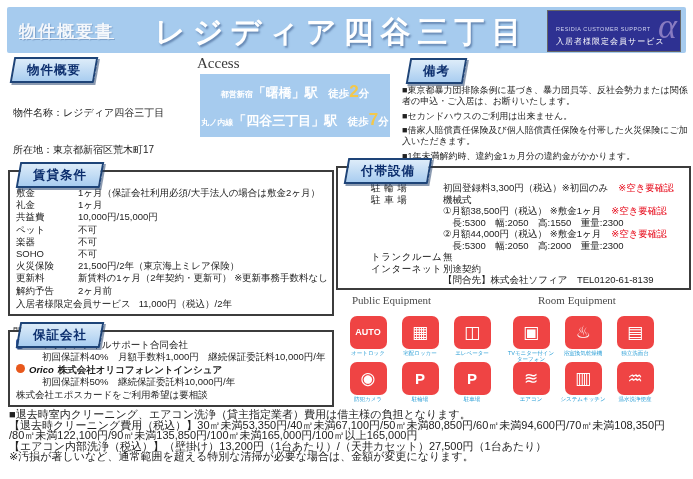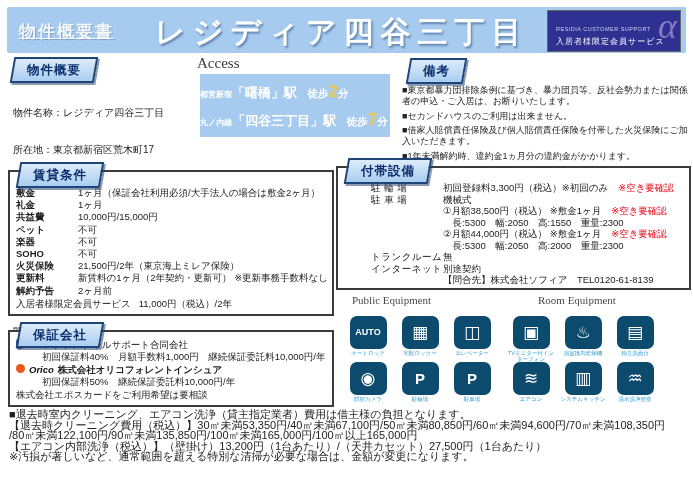--- a/index.html
+++ b/index.html
@@ -29,36 +29,36 @@
   
   .panel{position:absolute;border:2px solid #3c3c3c;background:#fff;z-index:1;}
 
   
   .prop-lines{position:absolute;left:13px;top:83px;font-size:10px;line-height:12px;color:#222;white-space:pre;}
   .prop-lines div{margin-bottom:.5px;}
 
   
   .access-label{position:absolute;left:197px;top:55px;font-size:15px;color:#3a3a3a;}
   .access-box{position:absolute;left:200px;top:74px;width:190px;height:63px;background:#a6cbee;
-              text-align:left;color:#fff;}
+              text-align:center;color:#fff;}
   .acc-line{margin-top:8px;white-space:nowrap;}
   .acc-prefix{font-size:8px;font-weight:bold;}
   .acc-station{font-size:13px;font-weight:bold;}
   .acc-walk{font-size:10.5px;font-weight:bold;}
   .acc-min{font-size:17px;font-weight:bold;color:#f3c84b;}
   .acc-unit{font-size:10.5px;font-weight:bold;}
 
   
   .remarks{position:absolute;left:402px;top:85px;width:288px;font-size:9px;line-height:11px;color:#222;}
   .remarks div{margin-bottom:3.5px;}
 
   
   .lease-body{position:absolute;left:16px;top:187px;width:312px;font-size:9.5px;line-height:12.2px;z-index:2;}
   .lrow{display:flex;}
-  .lrow .rl{width:62px;flex:none;font-weight:bold;}
+  .lrow .rl{width:62px;flex:none;}
   .lrow .rv{flex:1;white-space:nowrap;}
   .member-line{margin-top:1px;white-space:nowrap;}
   .member-line .ml-label{margin-right:8px;}
 
   
   .gbody{position:absolute;left:16px;top:339px;width:312px;font-size:9.5px;line-height:12px;z-index:2;}
   .gname{white-space:nowrap;}
   .gdetail{padding-left:26px;white-space:nowrap;margin-bottom:1px;}
   .iuc-mark{display:inline-block;width:7px;height:10px;background:#3c5fa8;border-radius:2px;vertical-align:-1px;margin-right:4px;}
   .orico-dot{display:inline-block;width:9px;height:9px;background:#e8581c;border-radius:50%;margin-right:4px;}
@@ -69,21 +69,21 @@
   .fbody{position:absolute;left:344px;top:182px;width:336px;font-size:9.5px;line-height:11.5px;z-index:2;}
   .frow{display:flex;white-space:nowrap;}
   .frow .fl{width:72px;flex:none;letter-spacing:.5px;padding-left:27px;}
   .frow .fv{flex:none;}
   .frow .fred{color:#e60012;margin-left:10px;}
 
   
   .equip-label{position:absolute;font-size:11px;color:#4a4a4a;}
   .icongrid{position:absolute;display:grid;grid-template-columns:repeat(3,52px);grid-auto-rows:46px;z-index:2;}
   .icell{width:52px;text-align:center;}
-  .ibox{width:37px;height:33px;margin:0 auto;background:#0c4a6e;border-radius:7px;color:#fff;
+  .ibox{width:37px;height:33px;margin:0 auto;background:#ef4444;border-radius:7px;color:#fff;
         display:flex;align-items:center;justify-content:center;}
   .iglyph{font-size:17px;line-height:1;}
   .glyph-text{font-size:9px;font-weight:bold;letter-spacing:0;}
   .glyph-p{font-size:15px;font-weight:bold;}
   .ilabel{font-size:6px;color:#2a9ed6;line-height:6.5px;margin-top:1px;transform:scale(.92);transform-origin:top center;}
 
   
   .footer{position:absolute;left:9px;top:409px;width:680px;font-size:11px;line-height:10.6px;color:#222;}
   .footer div{white-space:nowrap;}
 </style>

